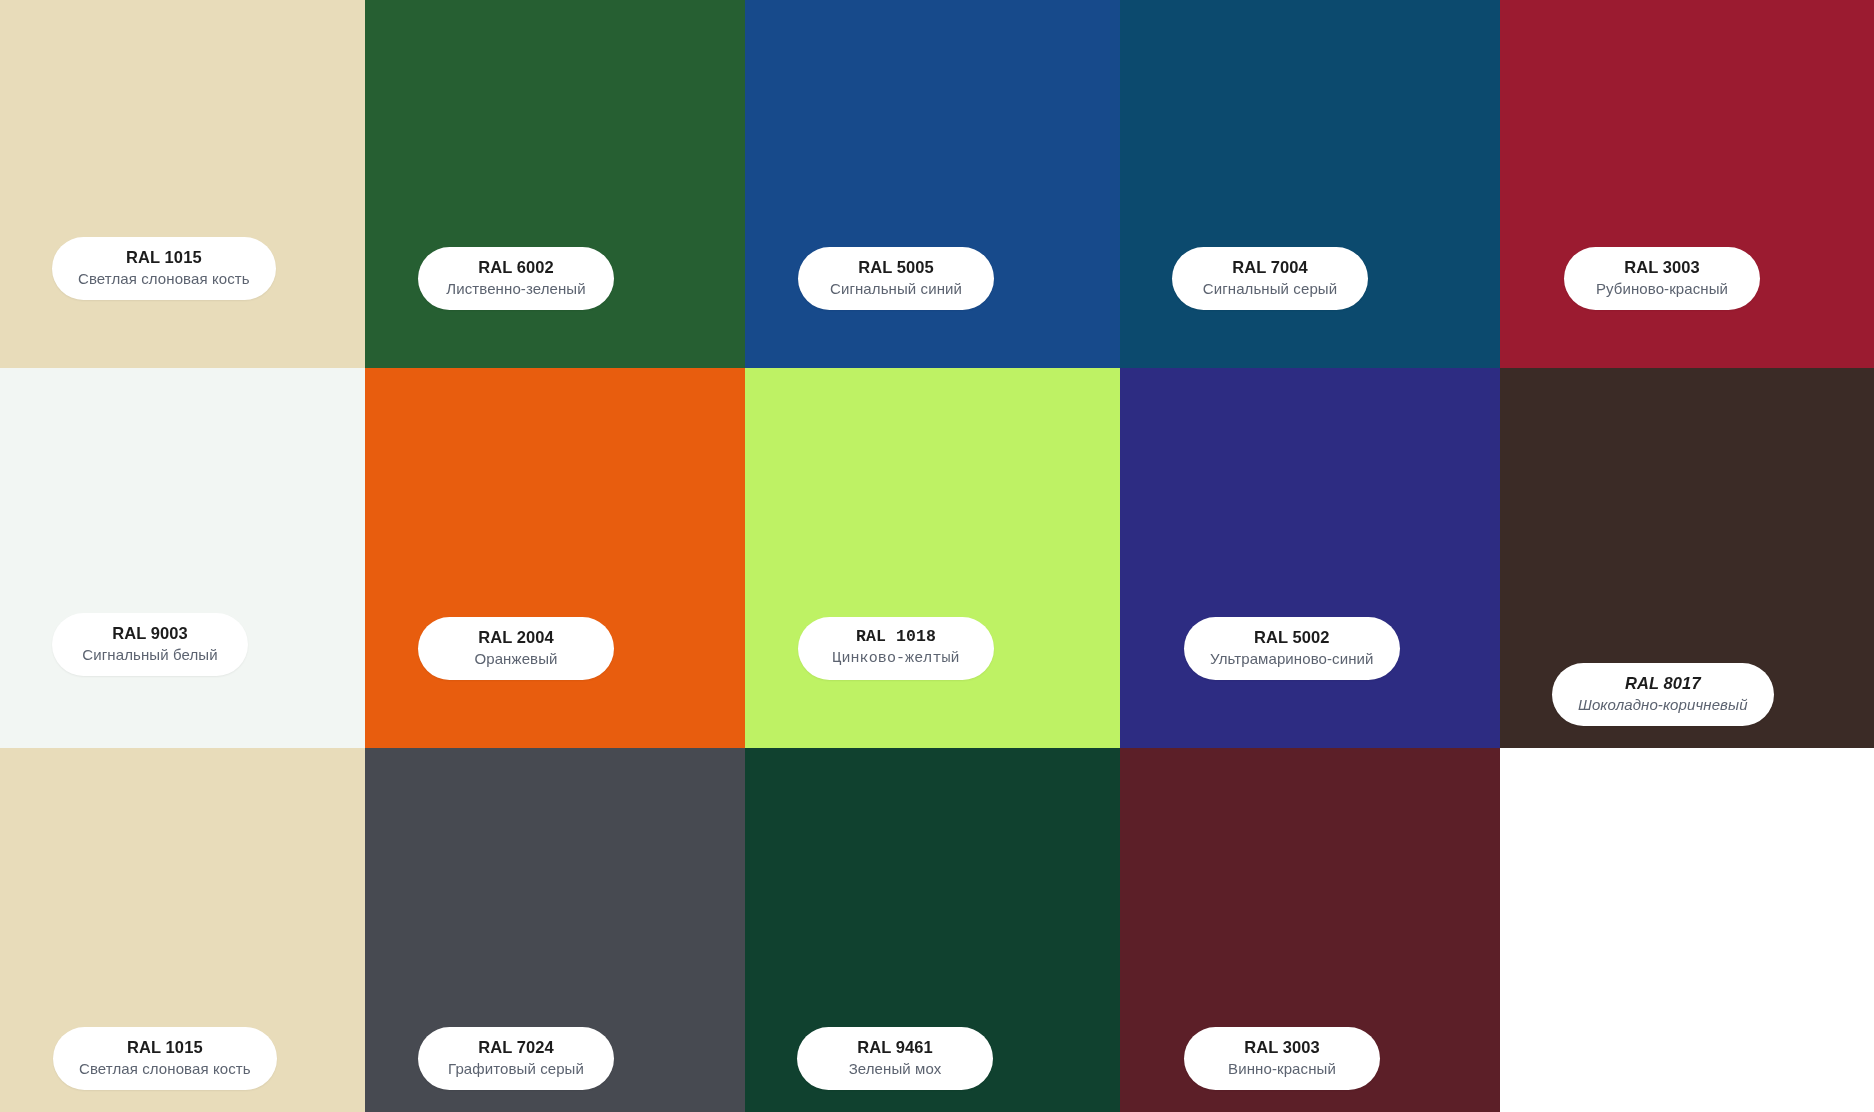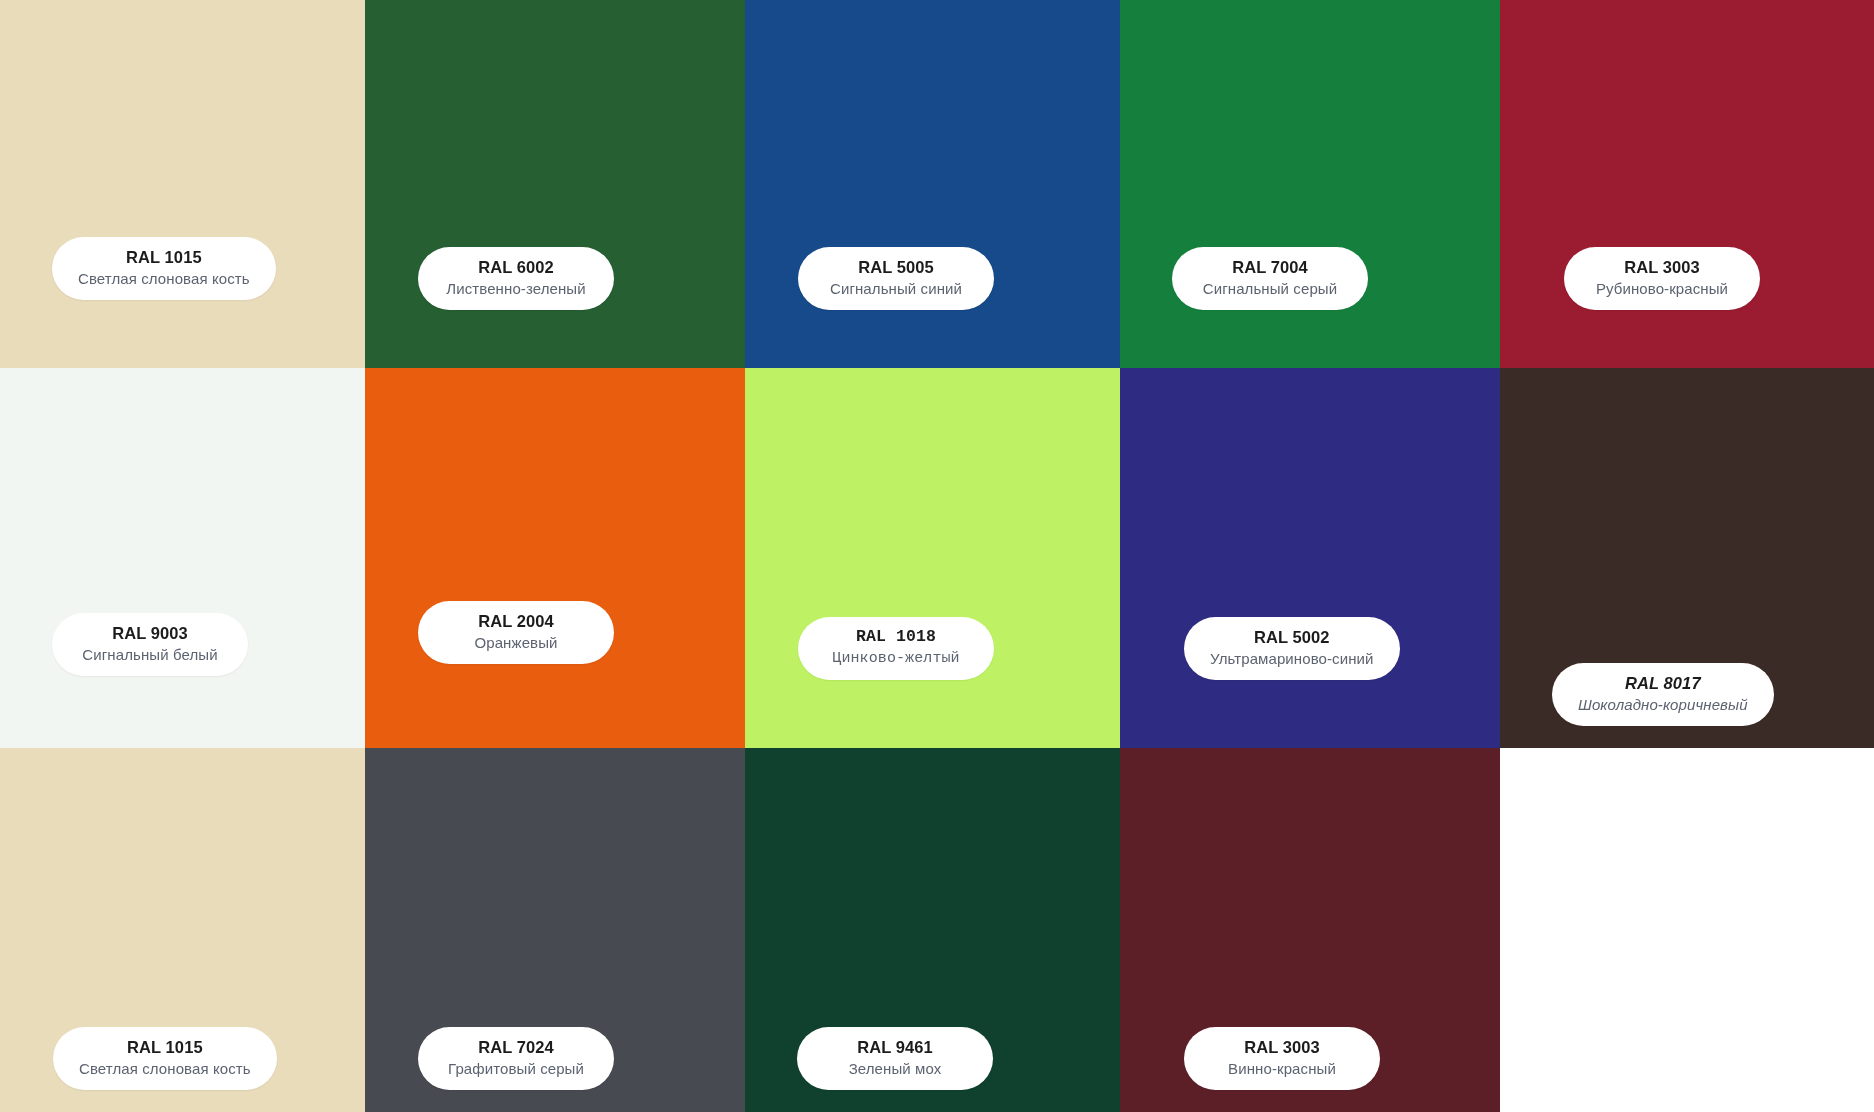--- a/index.html
+++ b/index.html
@@ -54,21 +54,21 @@
   }
 
   
   .c0 .pill { bottom: 68px; left: 52px; }
   .c1 .pill { bottom: 58px; left: 53px; }
   .c2 .pill { bottom: 58px; left: 53px; }
   .c3 .pill { bottom: 58px; left: 52px; }
   .c4 .pill { bottom: 58px; left: 64px; }
 
   .c5 .pill { bottom: 72px; left: 52px; }
-  .c6 .pill { bottom: 84px; left: 53px; margin-top: 7px; }
+  .c6 .pill { bottom: 68px; left: 53px; margin-top: 7px; }
   .c7 .pill { bottom: 68px; left: 53px; }
   .c8 .pill { bottom: 68px; left: 52px; }
   .c9 .pill { bottom: 68px; left: 64px; }
 
   .c10 .pill { bottom: 22px; left: 52px; }
   .c11 .pill { bottom: 22px; left: 53px; }
   .c12 .pill { bottom: 22px; left: 53px; }
   .c13 .pill { bottom: 22px; left: 52px; }
   .c14 .pill { bottom: 22px; left: 64px; }
 </style>
@@ -91,21 +91,21 @@
     </div>
   </div>
 
   <div class="swatch c2" style="background-color: rgb(23, 74, 139);">
     <div class="pill">
       <span class="code">RAL 5005</span>
       <span class="name">Сигнальный синий</span>
     </div>
   </div>
 
-  <div class="swatch c3" style="background-color: #15803d;">
+  <div class="swatch c3" style="background-color: #0c4a6e;">
     <div class="pill">
       <span class="code">RAL 7004</span>
       <span class="name">Сигнальный серый</span>
     </div>
   </div>
 
   <div class="swatch c4" style="background-color: rgb(155, 27, 48);">
     <div class="pill">
       <span class="code">RAL 3003</span>
       <span class="name">Рубиново-красный</span>

